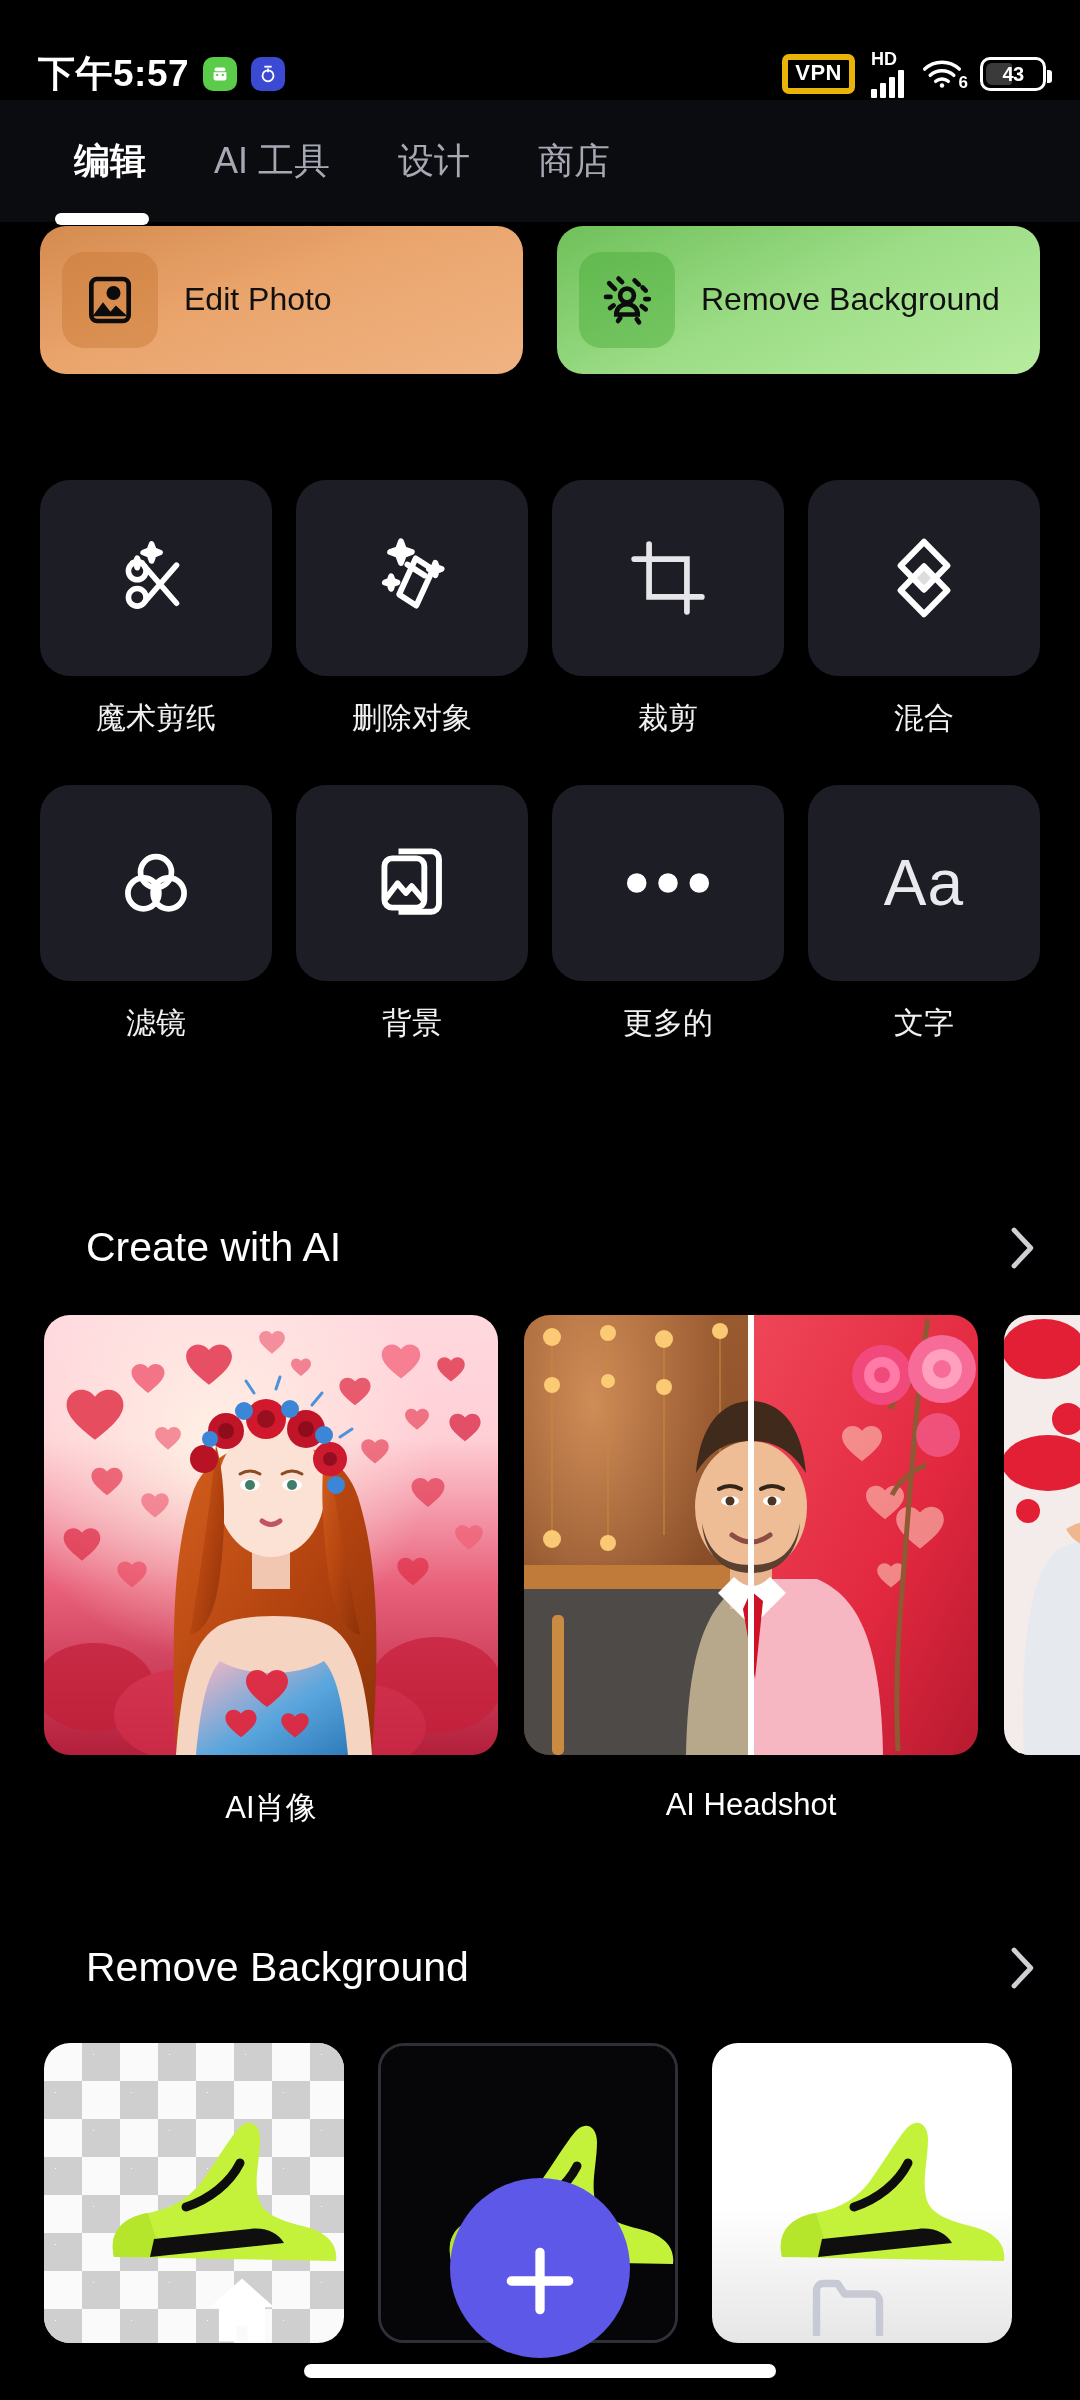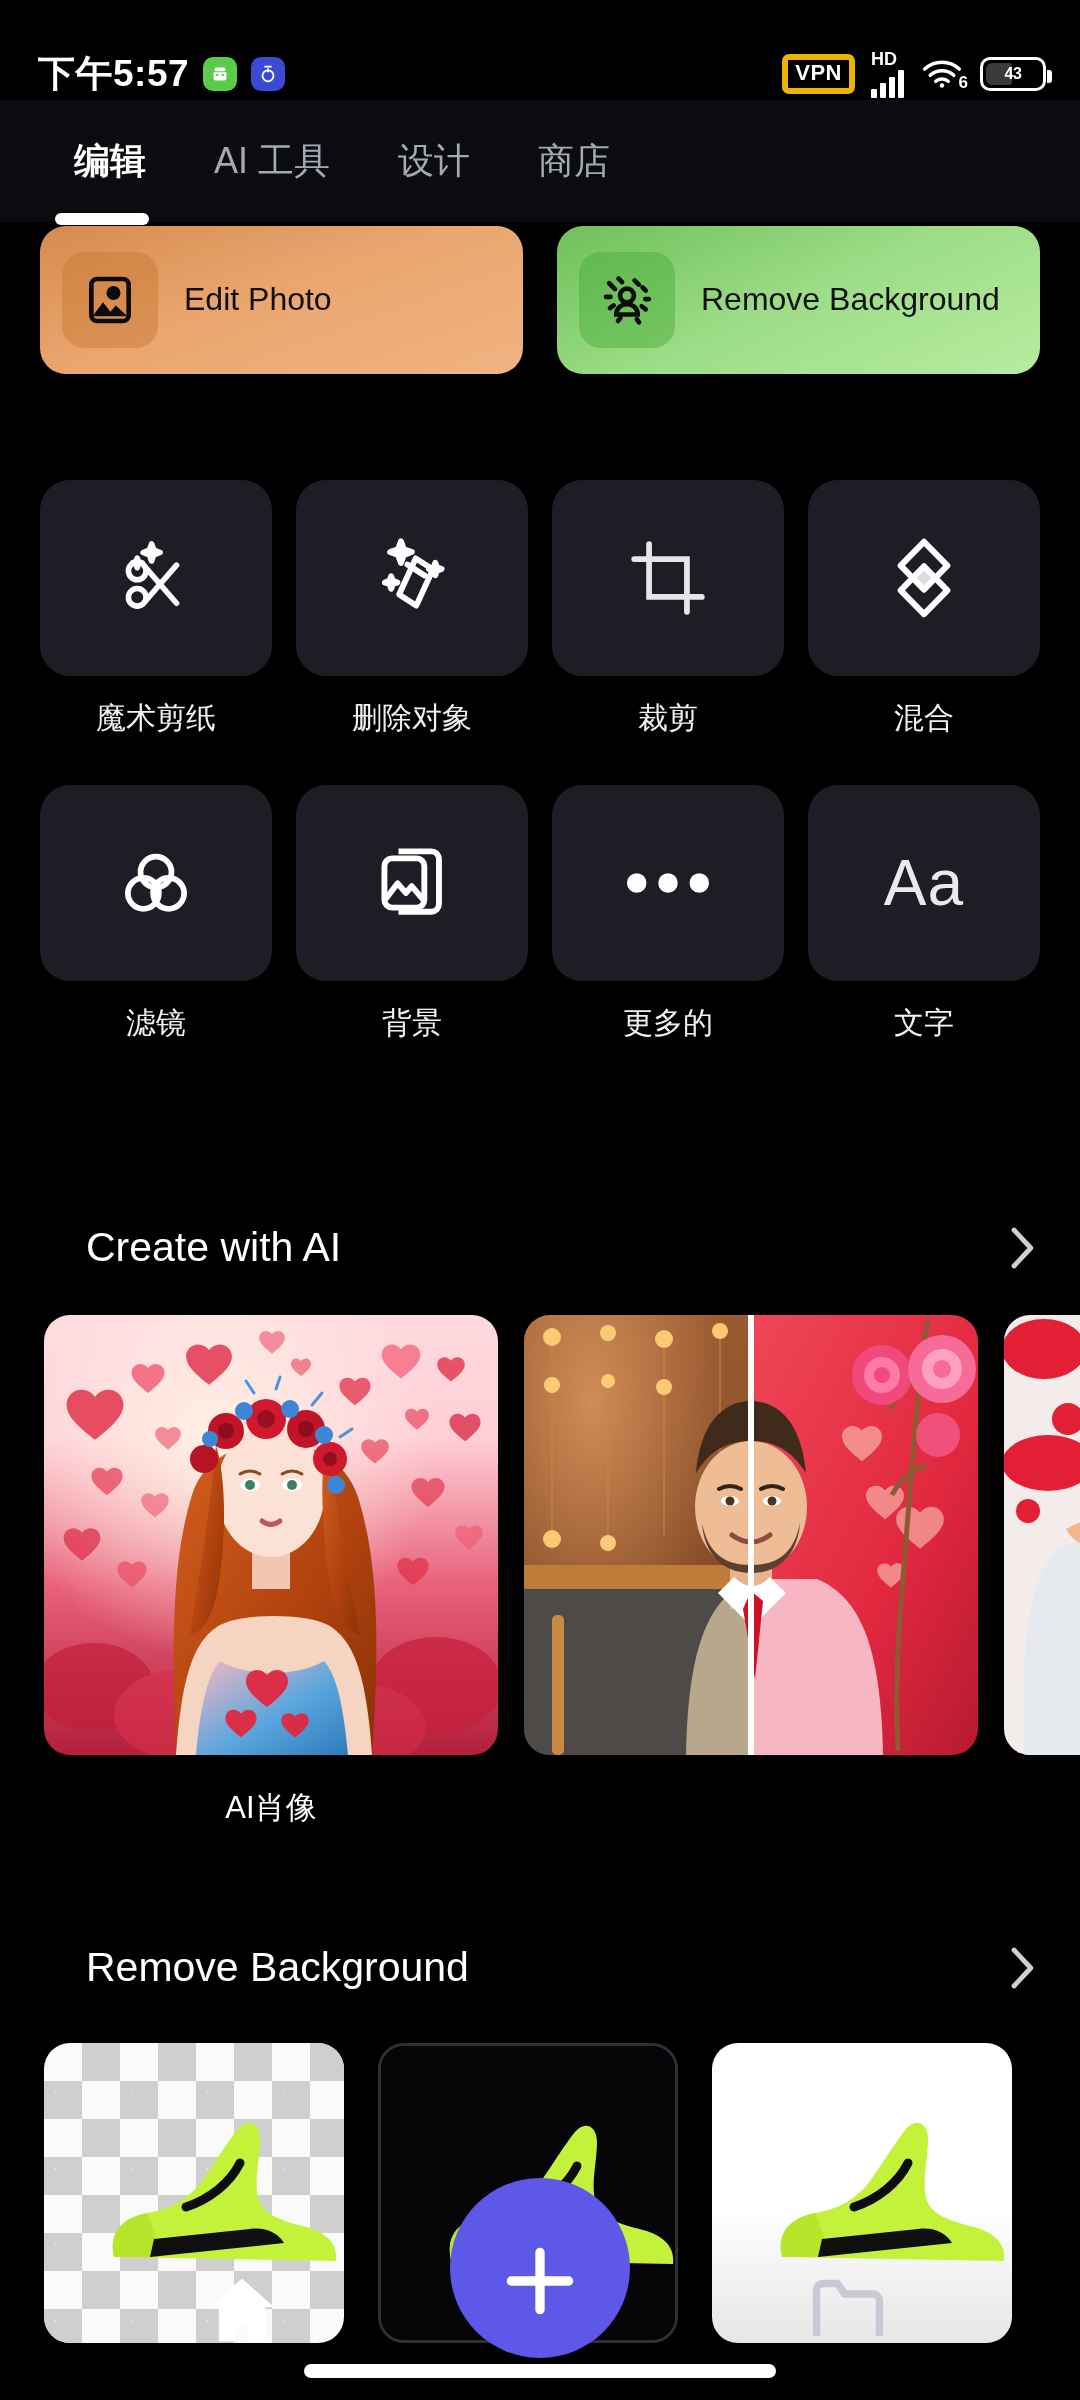--- a/index.html
+++ b/index.html
@@ -30,21 +30,21 @@
   .bars i{ display:block; width:6px; background:#fff; border-radius:1px; }
   .bars i:nth-child(1){ height:9px; }
   .bars i:nth-child(2){ height:15px; }
   .bars i:nth-child(3){ height:21px; }
   .bars i:nth-child(4){ height:28px; }
   .wifi{ position:relative; width:44px; height:34px; }
   .wifi .num6{ position:absolute; right:-4px; bottom:-2px; font-size:17px; font-weight:700; }
   .batt{ position:relative; width:66px; height:34px; border:3px solid #fff; border-radius:10px; display:flex; align-items:center; justify-content:center; }
   .batt:after{ content:""; position:absolute; right:-9px; top:10px; width:5px; height:13px; background:#fff; border-radius:0 3px 3px 0; }
   .batt-fill{ position:absolute; left:3px; top:3px; bottom:3px; width:26px; background:#3a3a3a; border-radius:6px 3px 3px 6px; }
-  .batt-num{ position:relative; font-size:16px; font-weight:700; letter-spacing:-.5px; }
+  .batt-num{ position:relative; font-size:20px; font-weight:700; letter-spacing:-.5px; }
 
   
   .tabbar{
     position:absolute; top:100px; left:0; width:1080px; height:122px;
     background:#0b0c10; display:flex; align-items:center; padding-left:40px; z-index:40;
   }
   .tab{ font-size:36px; color:#a6a9b4; padding:0 34px; position:relative; white-space:nowrap; }
   .tab.active{ color:#ffffff; font-weight:700; }
   .tab-underline{
     position:absolute; left:55px; top:213px; width:94px; height:12px;
@@ -491,20 +491,21 @@
                   <ellipse cx="248" cy="186" rx="9" ry="5"></ellipse>
                 </g>
               <circle cx="206" cy="186" r="4.5" fill="#4a3524"></circle>
                 <circle cx="248" cy="186" r="4.5" fill="#4a3524"></circle>
               <path d="M195 174q11-6 22 0M237 174q11-6 22 0" stroke="#33241a" stroke-width="4" fill="none" stroke-linecap="round"></path>
               <path d="M208 220q19 14 38 0" stroke="#8e4a44" stroke-width="5" fill="none" stroke-linecap="round"></path>
 
               <rect x="224" y="0" width="6" height="440" fill="#ffffff"></rect>
             </svg>
           </div>
+          <div class="ai-caption">AI Headshot</div>
         </div>
 
         <div class="ai-card">
           <div class="ai-thumb">
             <svg width="454" height="440" viewBox="0 0 454 440" preserveAspectRatio="none">
               <rect width="454" height="440" fill="#f3ecea"></rect>
               <g fill="#e21f34">
                 <ellipse cx="40" cy="34" rx="42" ry="30"></ellipse>
                 <ellipse cx="150" cy="20" rx="36" ry="24"></ellipse>
                 <circle cx="64" cy="104" r="16"></circle>

